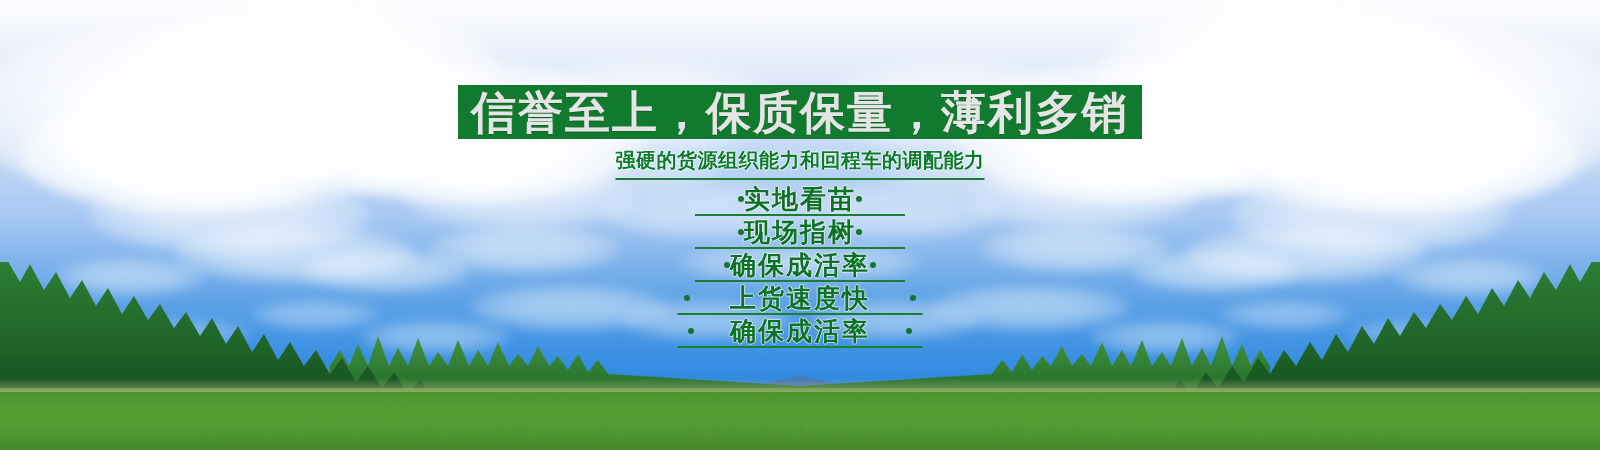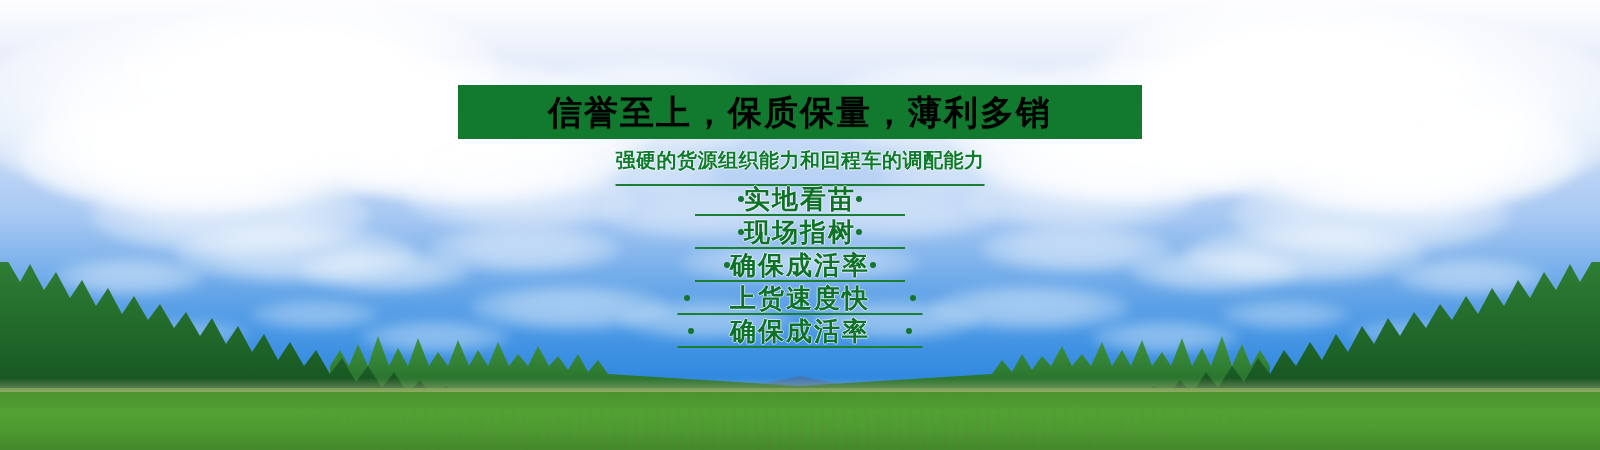--- a/index.html
+++ b/index.html
@@ -168,41 +168,41 @@
     transform: translateX(-50%);
     top: 85px;
     width: 684px;
     height: 54px;
     background: #127a2e;
     display: flex;
     align-items: center;
     justify-content: center;
   }
   .headline-text {
-    color: #000000;
-    font-size: 34px;
+    color: #e5e5e5;
+    font-size: 45px;
     font-weight: bold;
     letter-spacing: 2px;
     line-height: 1;
     white-space: nowrap;
     text-shadow: 0 1px 0 rgba(0,0,0,0.18);
   }
 
   .subtitle {
     position: absolute;
     left: 50%;
     transform: translateX(-50%);
     top: 147px;
     color: #0d7a2c;
     font-size: 20px;
     font-weight: bold;
     letter-spacing: 0.5px;
     white-space: nowrap;
     border-bottom: 2px solid #1a7f33;
-    padding-bottom: 10px;
+    padding-bottom: 4px;
     text-shadow:
       -1px 0 0 rgba(255,255,255,0.6),
        1px 0 0 rgba(255,255,255,0.6),
        0 -1px 0 rgba(255,255,255,0.6),
        0  1px 0 rgba(255,255,255,0.6);
   }
 
   .feature-list {
     position: absolute;
     left: 50%;

